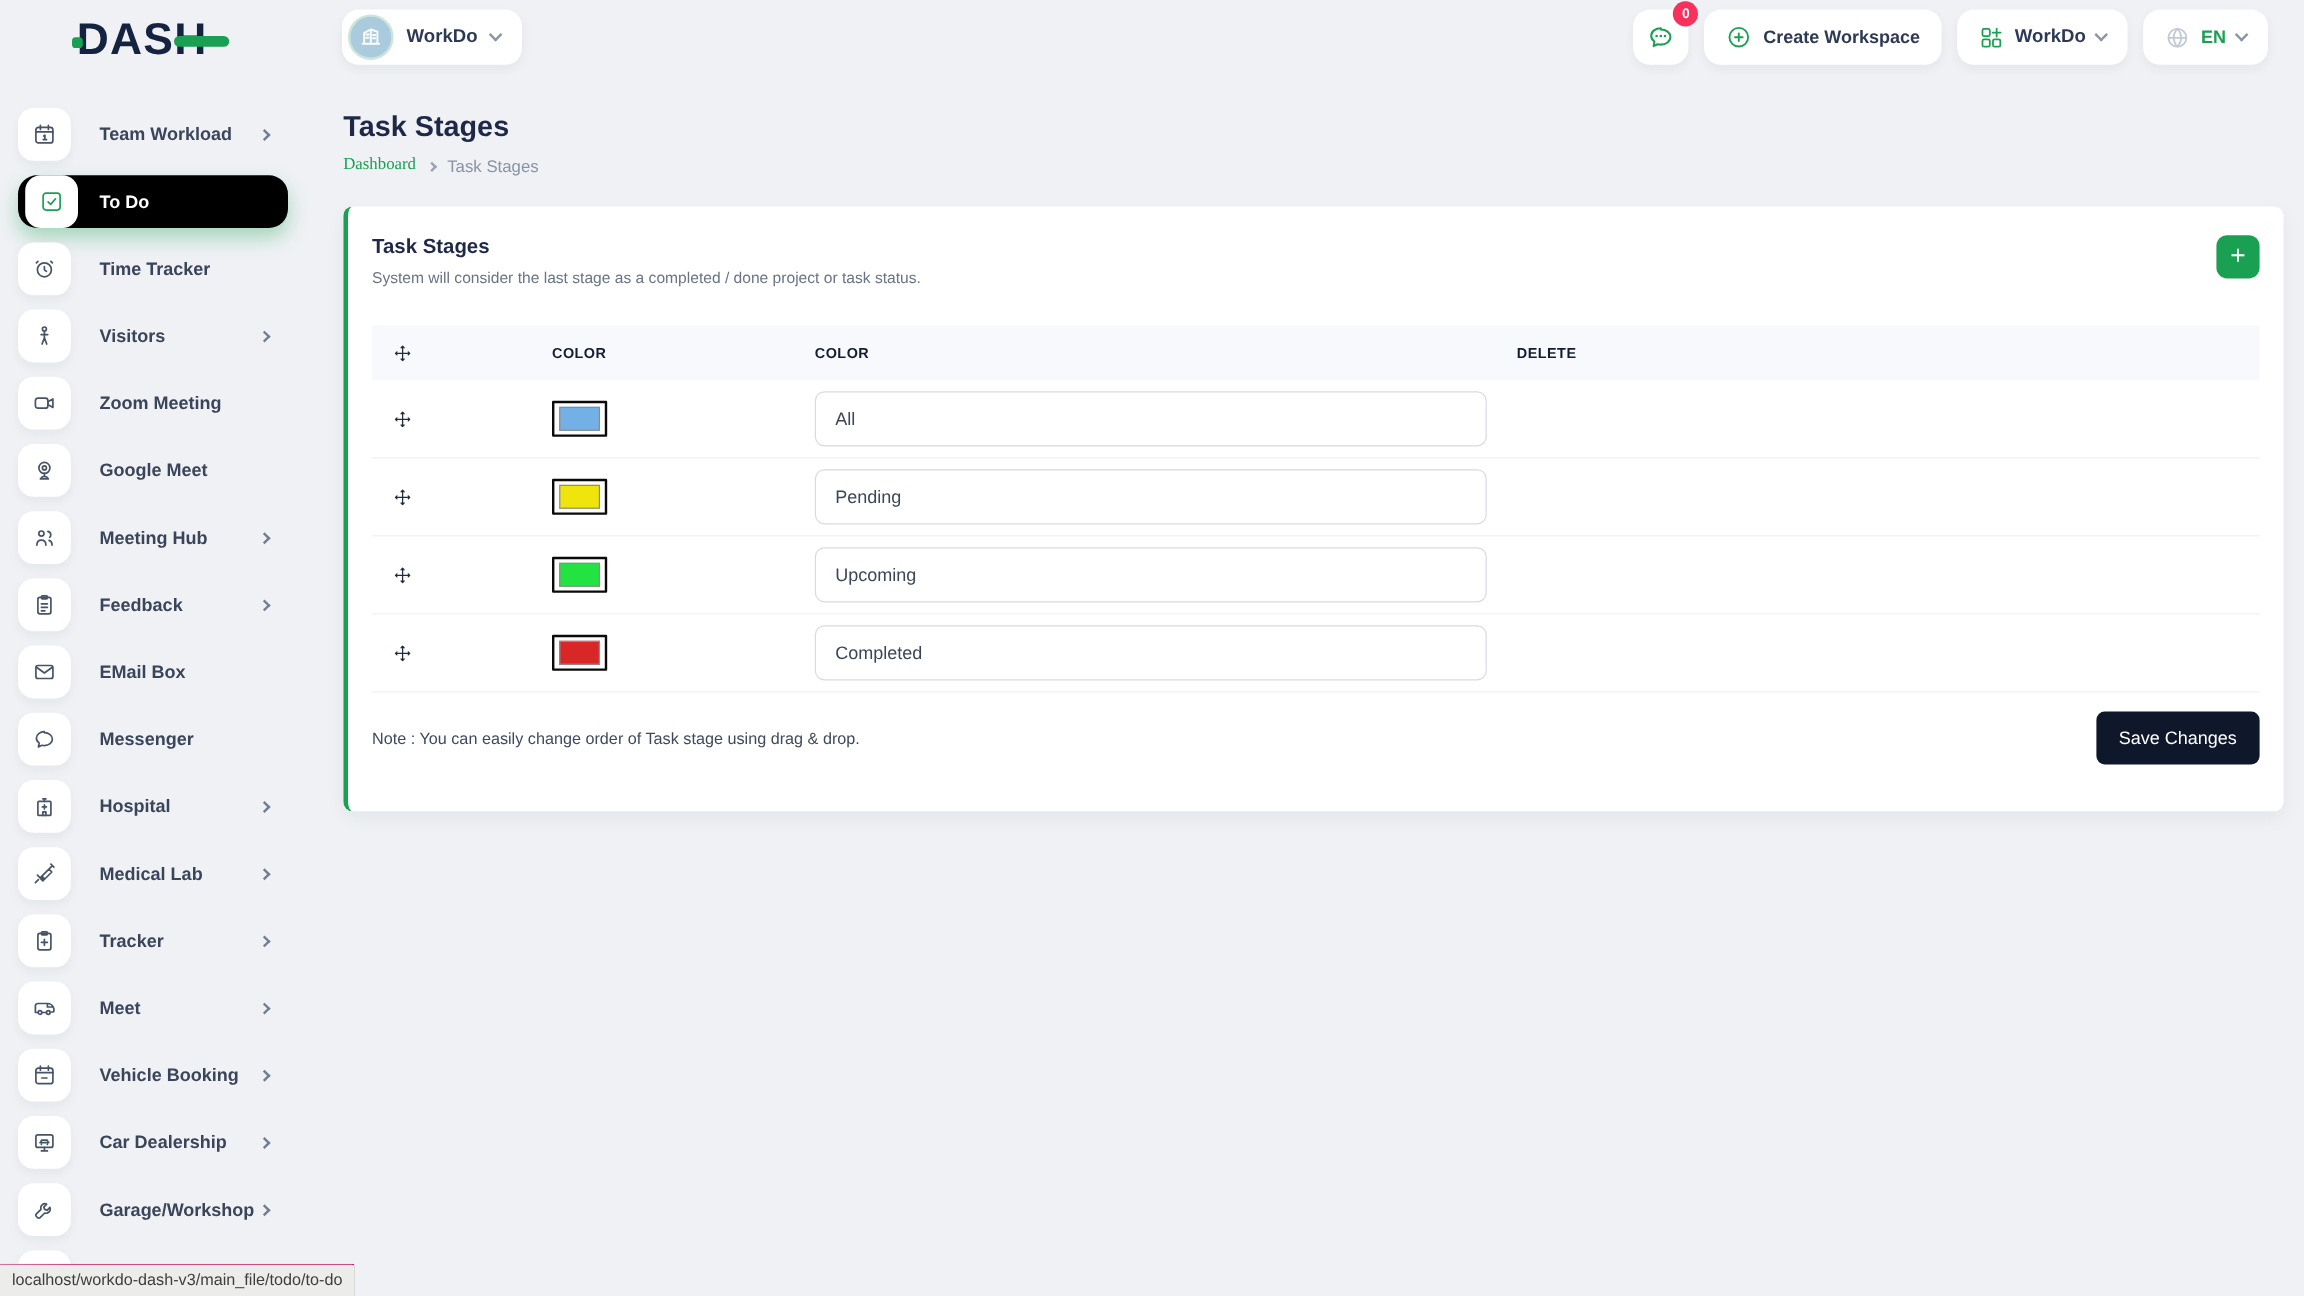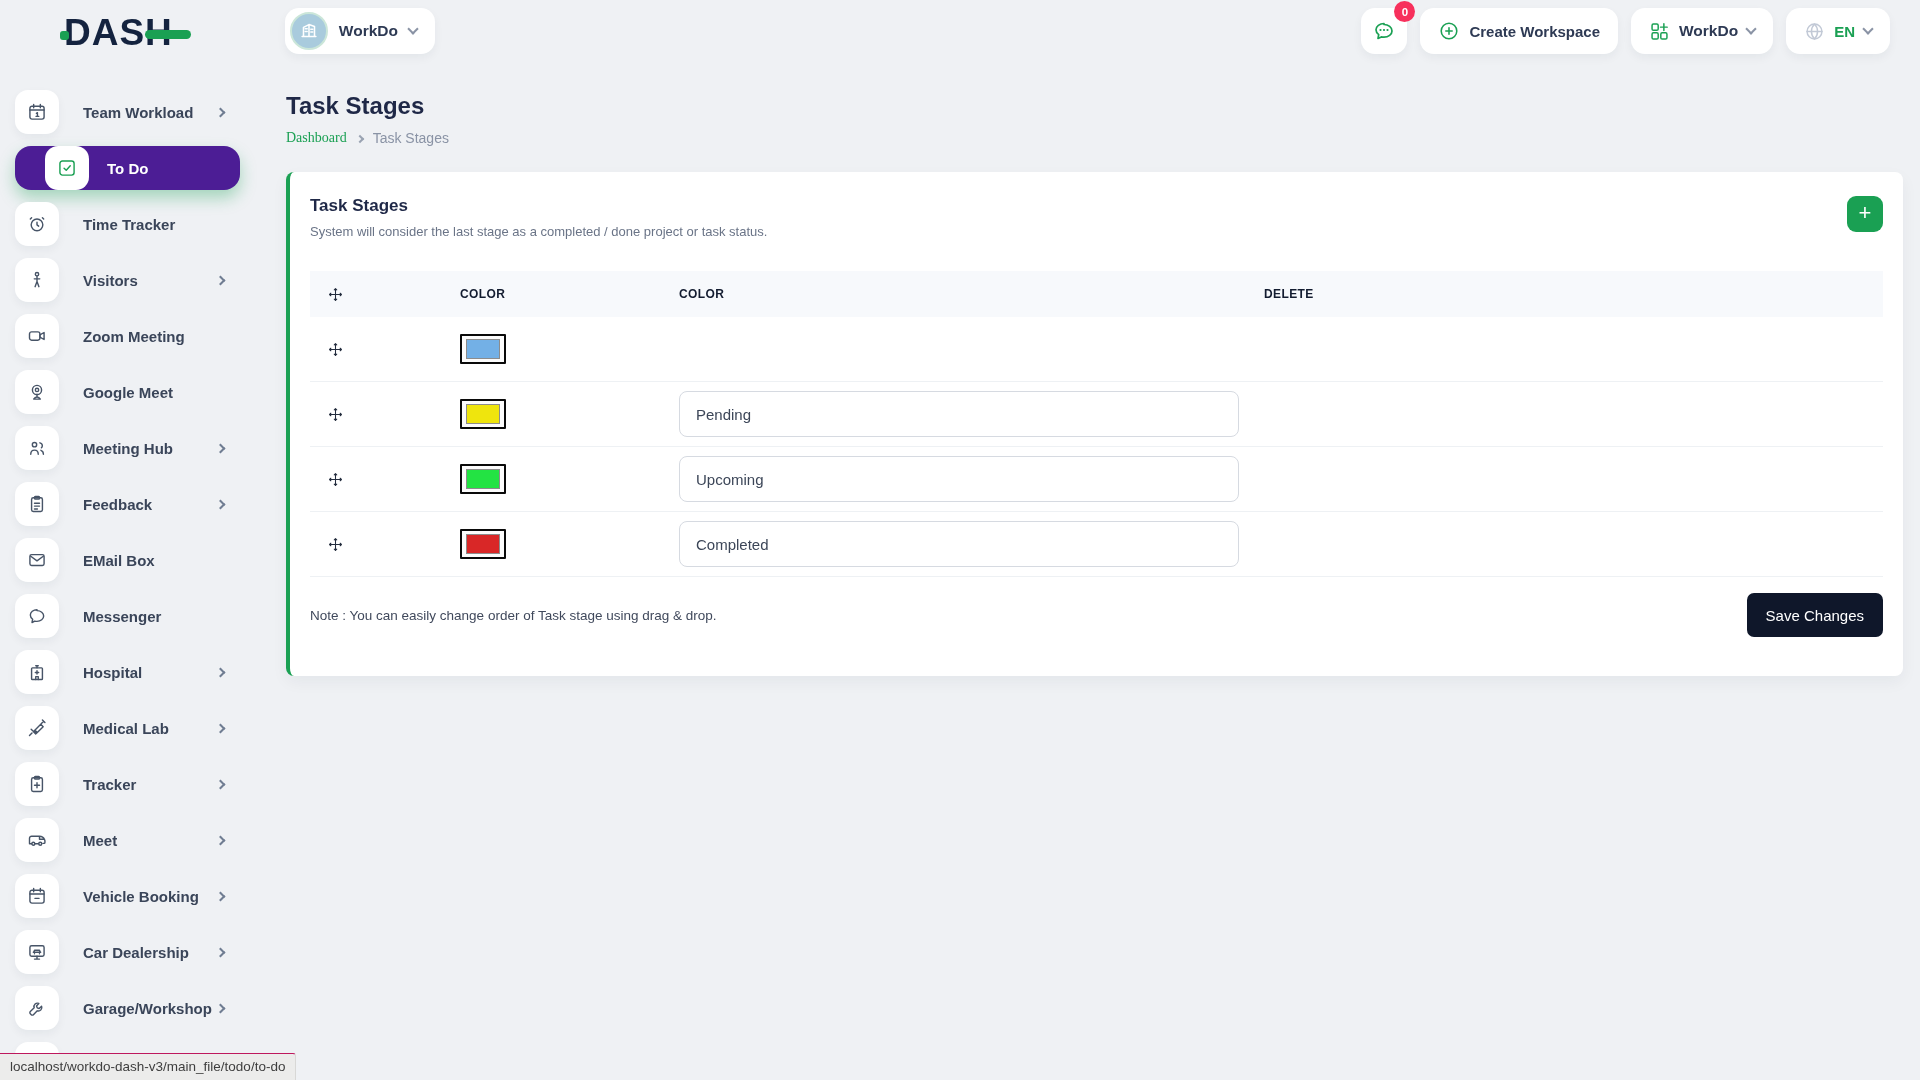--- a/index.html
+++ b/index.html
@@ -30,21 +30,21 @@
   .green { color:#1AA053; }
   .chev-down { width:8px; height:8px; border-right:2px solid #8A93A5; border-bottom:2px solid #8A93A5; transform:rotate(45deg); margin-top:-4px; }
 
   
   .shell { display:flex; height:1018px; }
   .sidebar { width:255px; padding:28px 0 0 15px; flex-shrink:0; }
   .nav-item { width:225px; height:44px; display:flex; align-items:center; margin-bottom:12px; border-radius:16px; cursor:pointer; position:relative; }
   .icon-box { width:44px; height:44px; border-radius:13px; background:#fff; display:flex; align-items:center; justify-content:center; color:#475467; box-shadow:0 4px 10px rgba(25,39,66,0.05); flex-shrink:0; }
   .nav-label { font-size:15px; font-weight:600; color:#3A4559; margin-left:24px; }
   .chev-r { width:7px; height:7px; border-right:2px solid #707D92; border-bottom:2px solid #707D92; transform:rotate(-45deg); position:absolute; right:16px; }
-  .nav-item.active { background:#4c1d95; box-shadow:0 8px 16px rgba(26,160,83,0.35);padding-left:24px; }
+  .nav-item.active { background:#000000; box-shadow:0 8px 16px rgba(26,160,83,0.35); }
   .nav-item.active .icon-box { color:#1AA053; box-shadow:none; margin-left:6px; }
   .nav-item.active .nav-label { color:#fff; margin-left:18px; }
 
   
   .main { flex:1; padding:30px 17px 0 31px; }
   .page-title { font-size:24px; font-weight:700; color:#1F2847; }
   .breadcrumb { display:flex; align-items:center; gap:10px; margin-top:10px; font-size:14px; }
   .crumb-link { color:#1AA053; cursor:pointer;font-family:Liberation Serif, serif; }
   .crumb-sep { width:6px; height:6px; border-right:2px solid #9AA3B2; border-bottom:2px solid #9AA3B2; transform:rotate(-45deg); margin-top:1px; }
   .crumb-current { color:#8A93A5; }
@@ -361,20 +361,21 @@
             <span class="drag-cell">
                 <svg class="ic" width="15" height="15" viewBox="0 0 24 24" stroke-width="1.8">
                   <path d="M12 2.5v19M2.5 12h19M12 2.5l-2 2M12 2.5l2 2M12 21.5l-2-2M12 21.5l2-2M2.5 12l2-2M2.5 12l2 2M21.5 12l-2-2M21.5 12l-2 2"></path>
                 </svg>
               </span>
             <span>
                 <span class="swatch">
                   <span class="swatch-inner" style="background: rgb(115, 176, 230);"></span>
                 </span>
               </span>
+            <span><input class="name-input" type="text" value="All" style=""></span>
             <span></span>
           </div>
 
           <div class="t-grid t-row">
             <span class="drag-cell">
                 <svg class="ic" width="15" height="15" viewBox="0 0 24 24" stroke-width="1.8">
                   <path d="M12 2.5v19M2.5 12h19M12 2.5l-2 2M12 2.5l2 2M12 21.5l-2-2M12 21.5l2-2M2.5 12l2-2M2.5 12l2 2M21.5 12l-2-2M21.5 12l-2 2"></path>
                 </svg>
               </span>
             <span>

